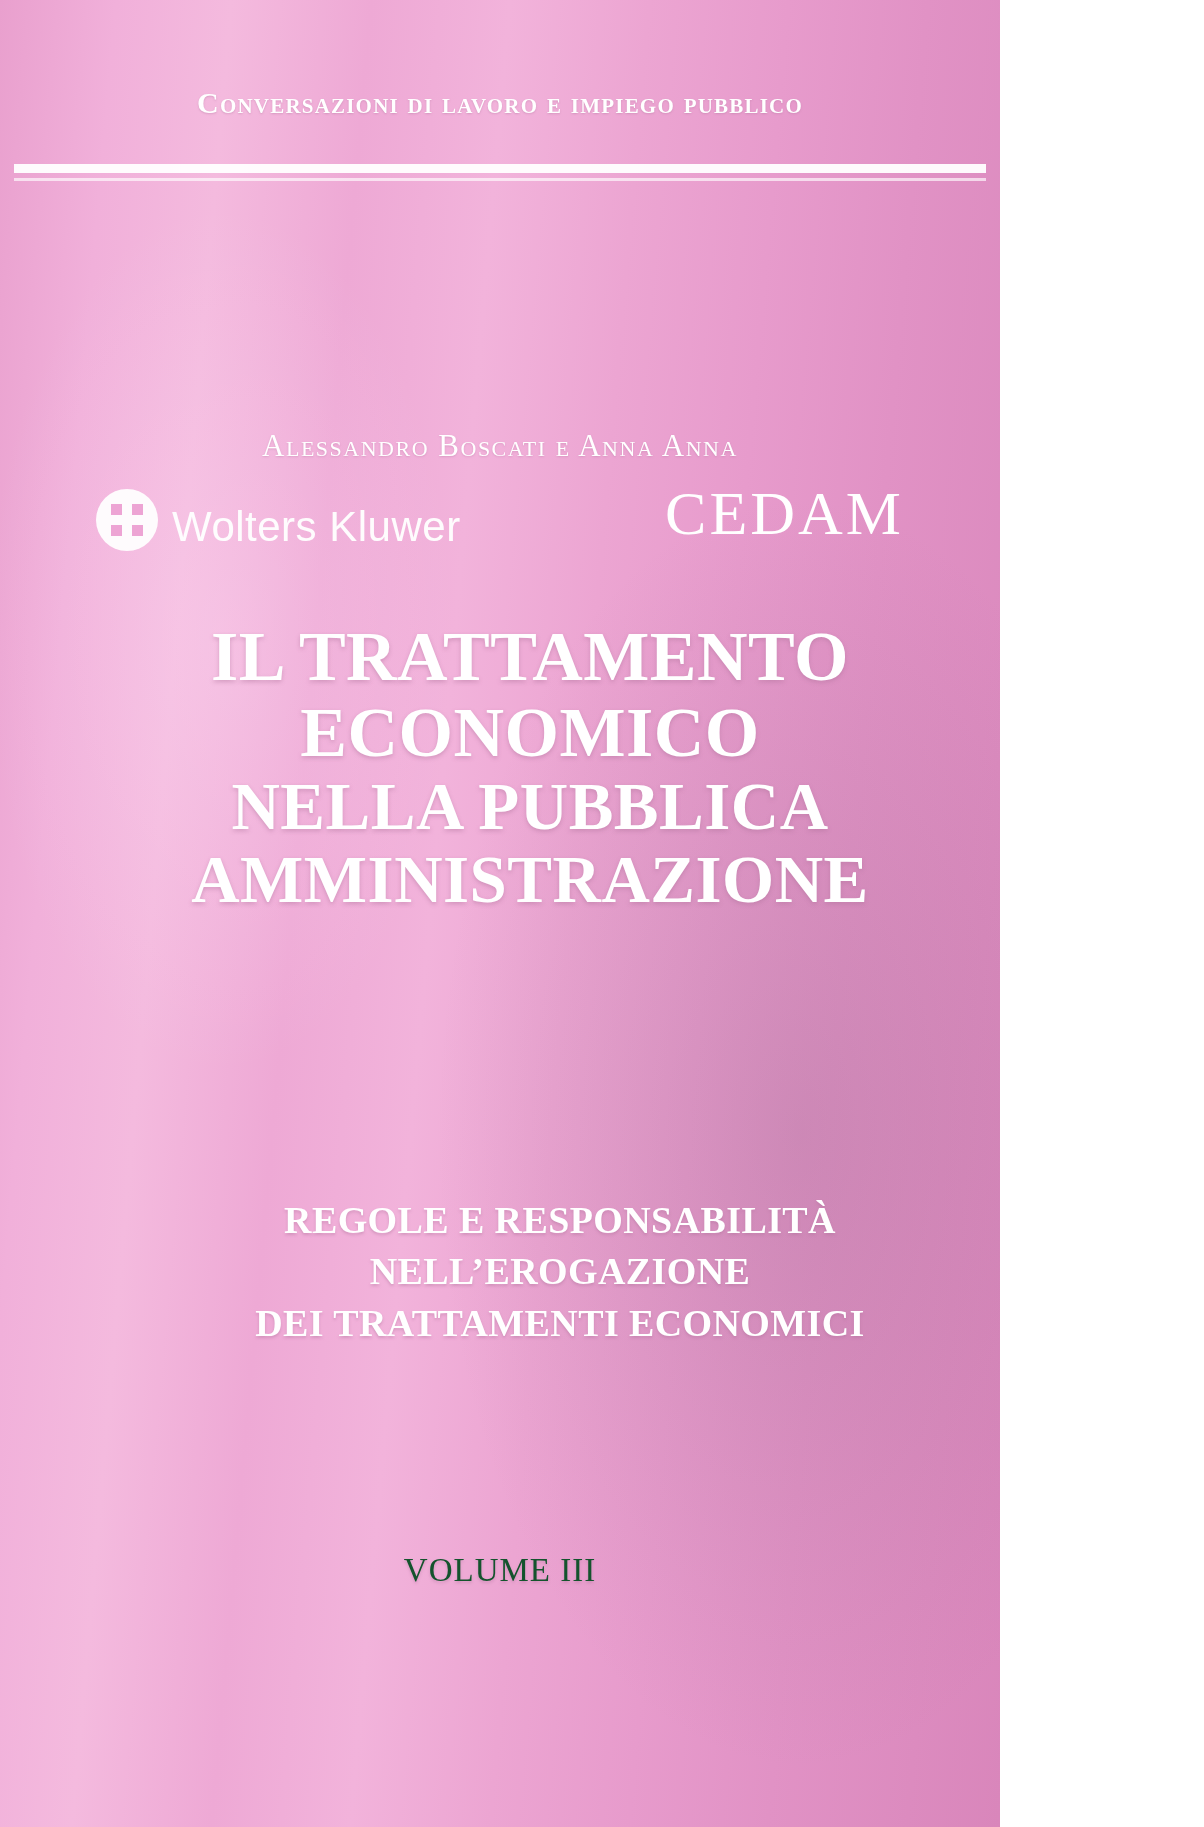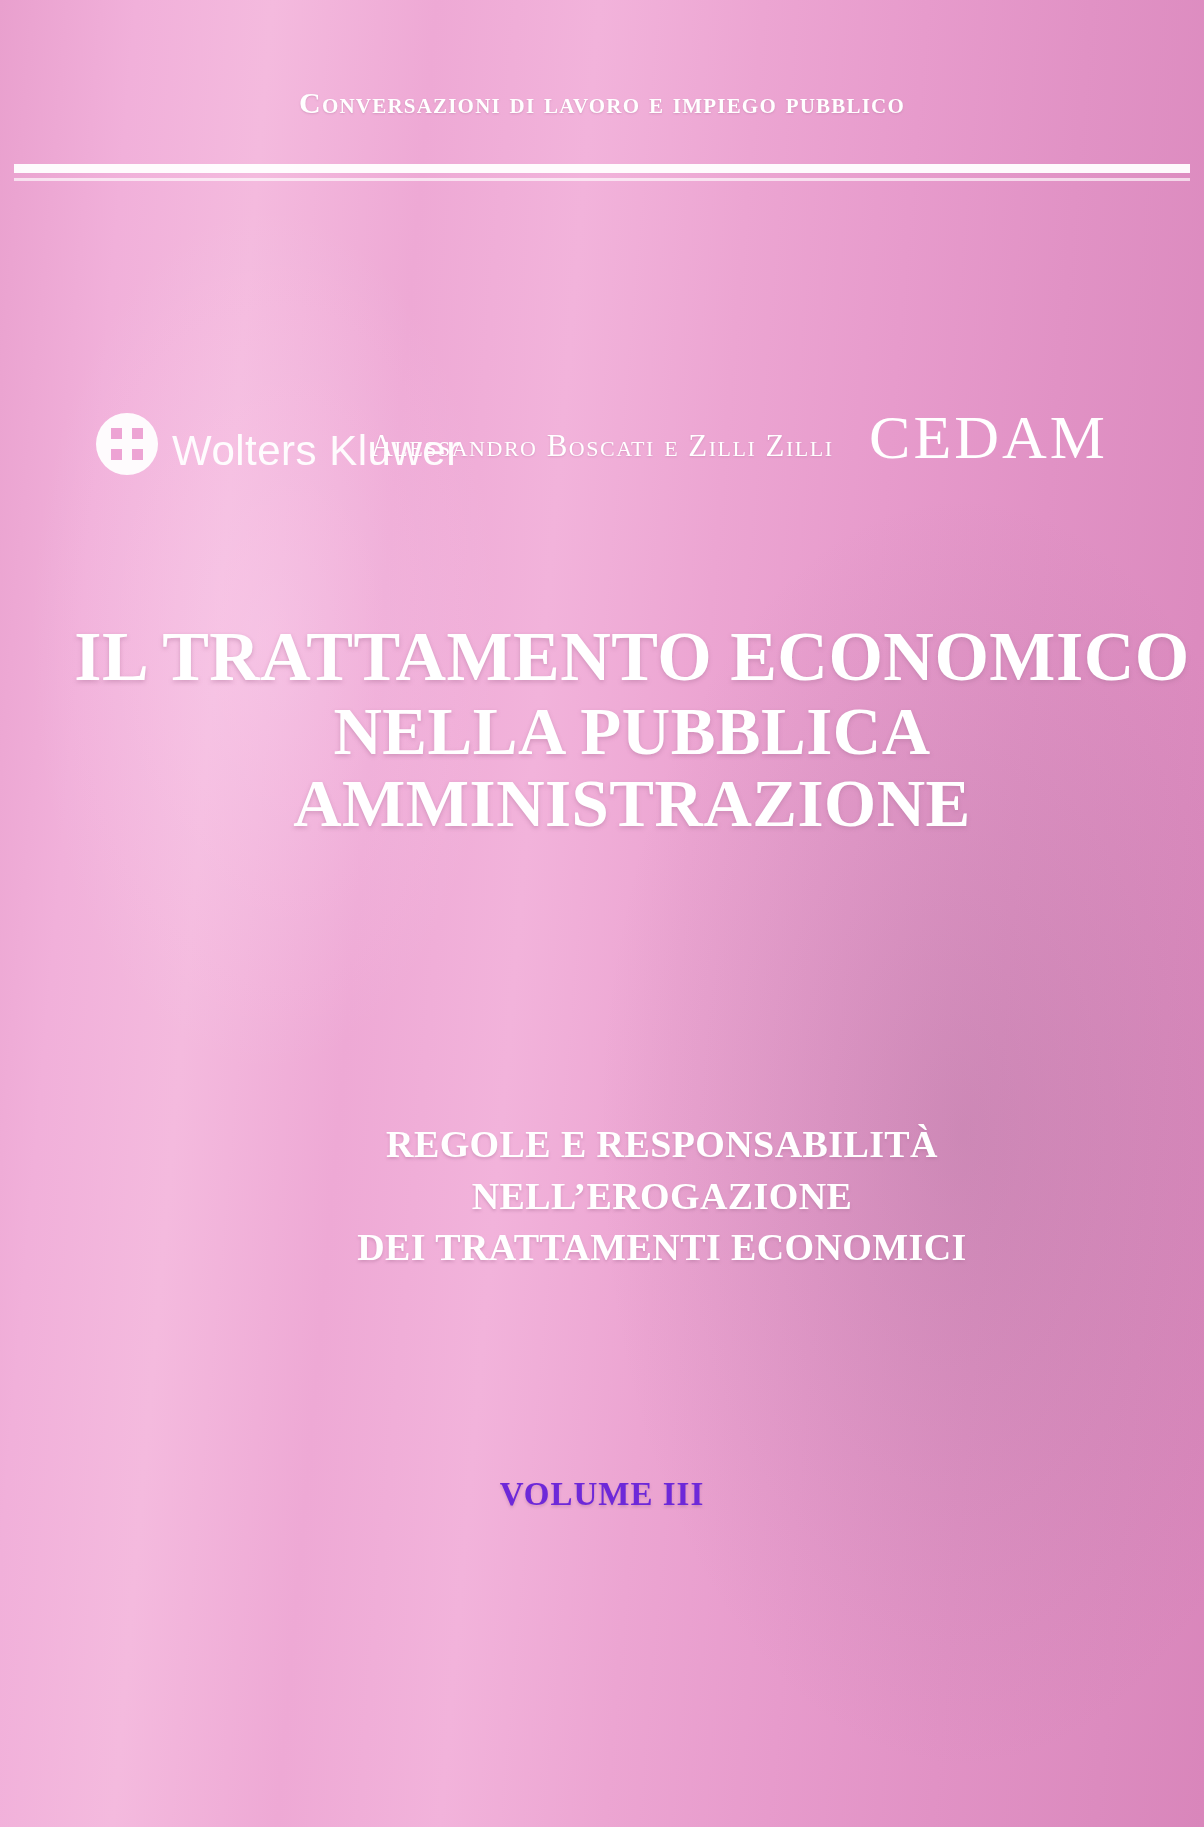--- a/index.html
+++ b/index.html
@@ -2,21 +2,21 @@
 <html><head>
 <meta charset="utf-8">
 <style>
   html, body {
     margin: 0;
     padding: 0;
     background: #ffffff;
   }
   #cover {
     position: relative;
-    width: 1204px;
+    width: 1000px;
     height: 1827px;
     overflow: hidden;
     font-family: "Liberation Serif", serif;
     background: #eda3d4;
     background-image:
       radial-gradient(ellipse 520px 900px at 78% 64%, rgba(150,110,140,0.20) 0%, rgba(150,110,140,0.0) 62%),
       radial-gradient(ellipse 420px 760px at 26% 40%, rgba(255,220,245,0.28) 0%, rgba(255,220,245,0.0) 60%),
       linear-gradient(100deg,
         #e79ecd 0%,
         #f0aed9 8%,
@@ -131,22 +131,22 @@
     letter-spacing: 0.4px;
     text-shadow: 0 2px 3px rgba(170,110,150,0.40);
   }
   .subtitle .line { display: block; }
 
   .volume {
     position: absolute;
     top: 888px;
     left: 0; right: 0;
     text-align: center;
-    color: #6d28d9;
-    font-weight: bold;
+    color: #14532d;
+    font-weight: normal;
     font-size: 33px;
     letter-spacing: 1px;
     text-shadow: 0 2px 3px rgba(170,110,150,0.40);
   }
 
   .publisher-row {
     position: absolute;
     bottom: 270px;
     left: 0; right: 0;
     height: 120px;
@@ -210,21 +210,21 @@
 <body>
 
 <div id="cover">
 
   <div class="series-band">
     <div class="series-title">Conversazioni di lavoro e impiego pubblico</div>
     <div class="series-rule"></div>
     <div class="series-rule-thin"></div>
   </div>
 
-  <div class="authors">Alessandro Boscati e Zilli Zilli</div>
+  <div class="authors">Alessandro Boscati e Anna Anna</div>
 
   <div class="main-title">
     <span class="line line1">IL TRATTAMENTO ECONOMICO</span>
     <span class="line line2">NELLA PUBBLICA</span>
     <span class="line line3">AMMINISTRAZIONE</span>
   </div>
 
   <div class="subtitle">
     <span class="line">REGOLE E RESPONSABILITÀ</span>
     <span class="line">NELL’EROGAZIONE</span>

